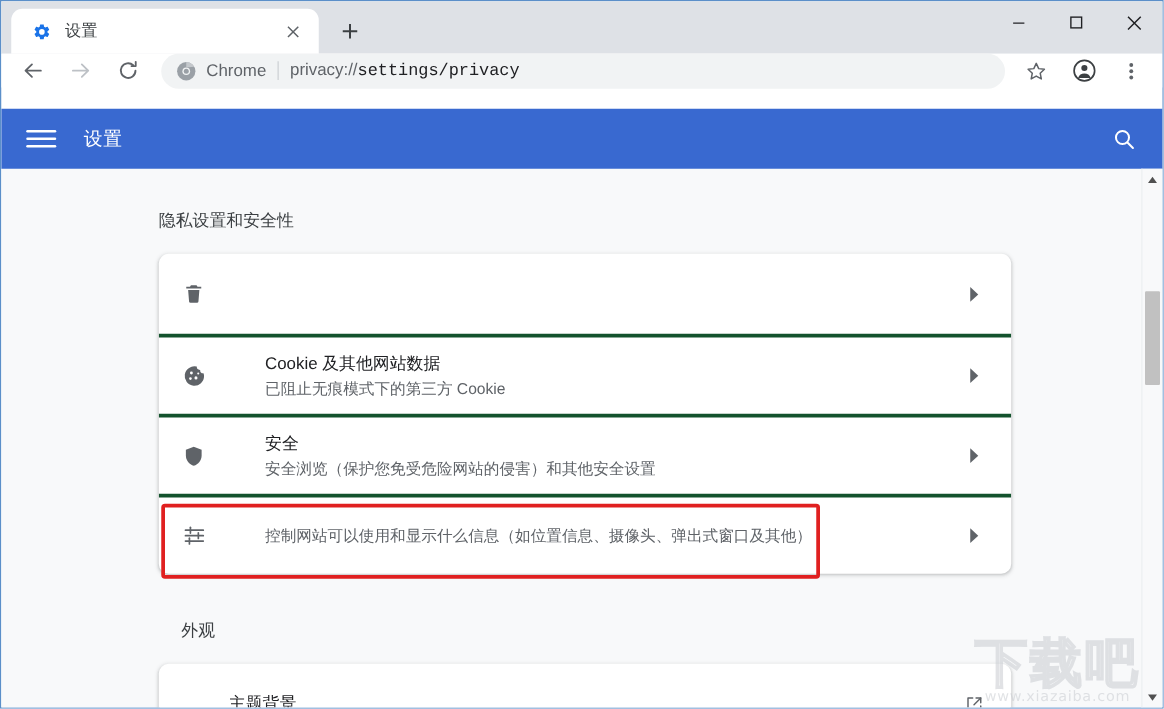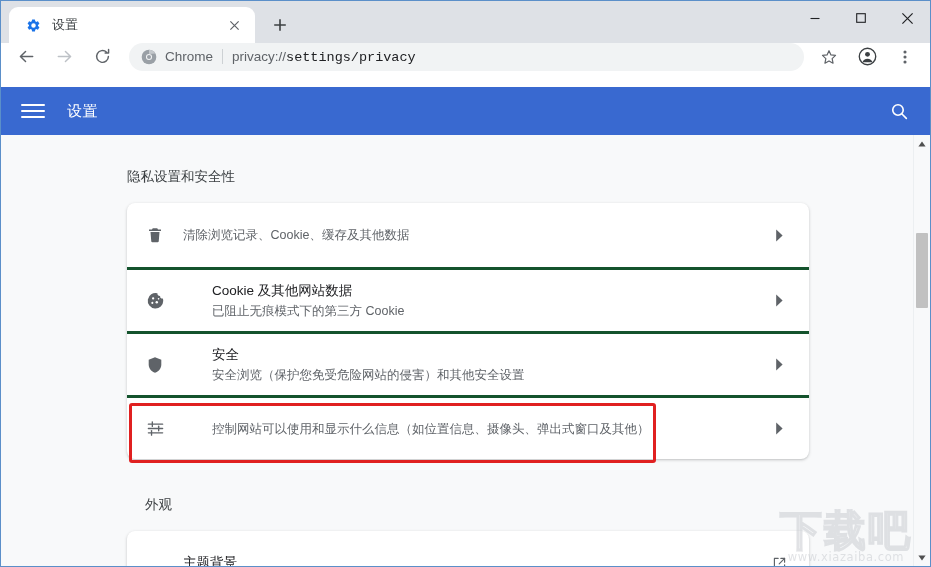--- a/index.html
+++ b/index.html
@@ -332,21 +332,20 @@
       <div class="card" style="left:126px; top:68px; width:682px;">
 
         <div class="row">
           <div class="row-icon">
             <svg width="18" height="18" viewBox="0 0 24 24" fill="#5f6368">
               <path d="M9 3 h6 l1 1.5 h4 v2 H4 v-2 h4 z"></path>
               <path d="M6 8 h12 l-1 12.2 a1.6 1.6 0 0 1-1.6 1.5 H8.6 a1.6 1.6 0 0 1-1.6-1.5 z"></path>
             </svg>
           </div>
           <div class="row-text">
-            <div class="row-sub">清除浏览记录、Cookie、缓存及其他数据</div>
           </div>
           <div class="row-chevron">
             <svg width="9" height="13" viewBox="0 0 9 13" fill="#5f6368">
               <path d="M1.2 0.6 L7.6 6.5 L1.2 12.4 Z"></path>
             </svg>
           </div>
         </div>
 
         <div class="row">
           <div class="row-icon">

